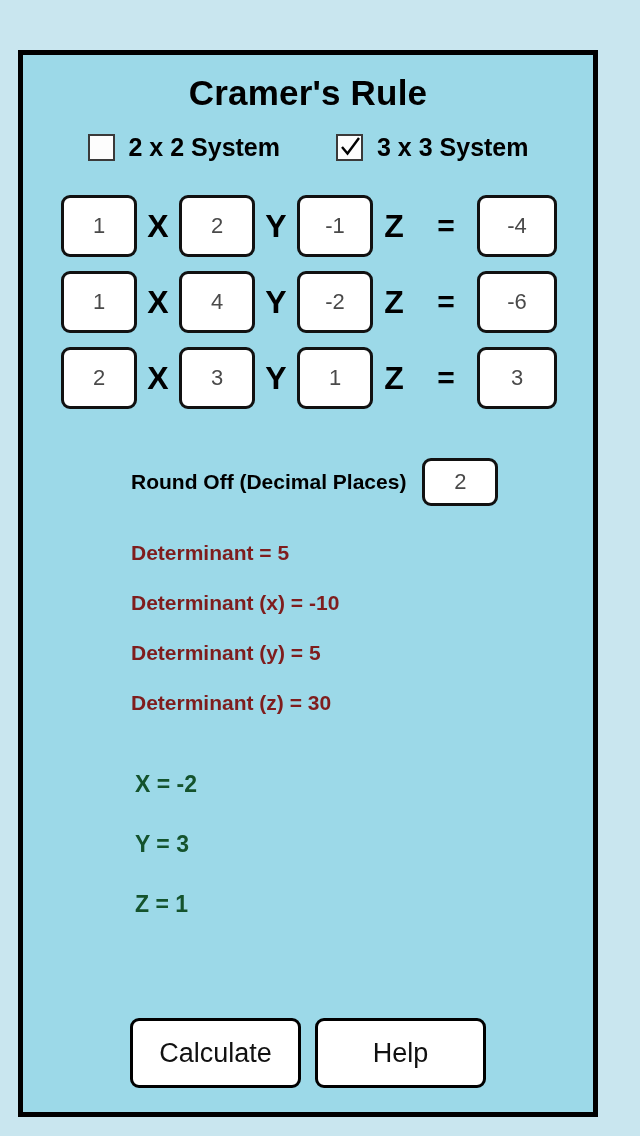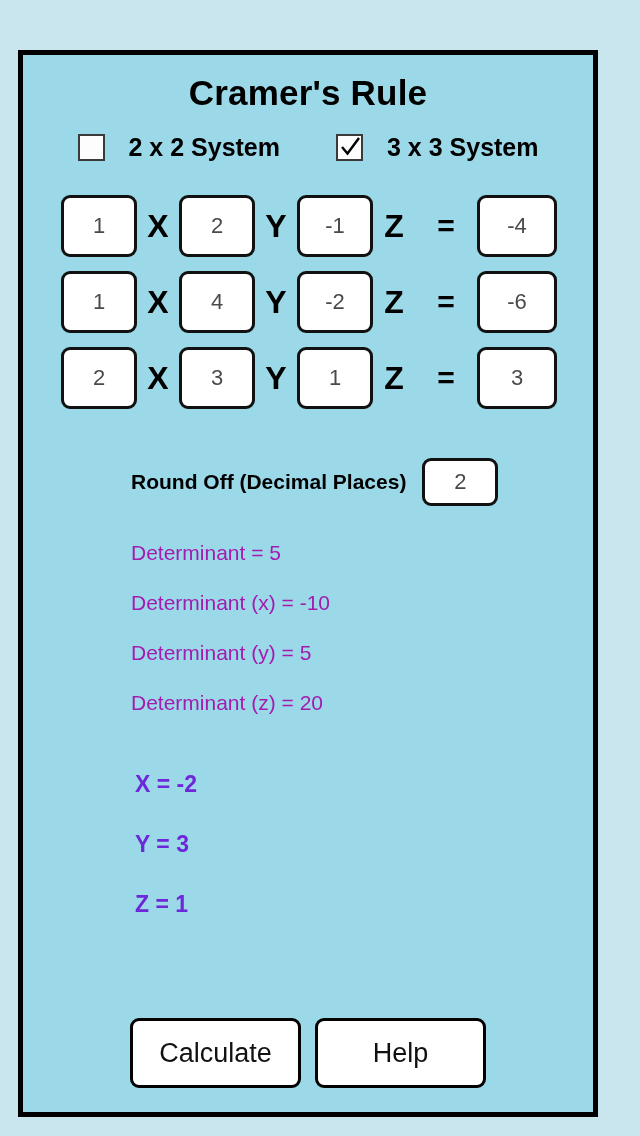--- a/index.html
+++ b/index.html
@@ -40,21 +40,21 @@
   .checkbox-row {
     display: flex;
     justify-content: center;
     align-items: center;
     margin-top: 20px;
     gap: 56px;
   }
   .cb-group {
     display: flex;
     align-items: center;
-    gap: 24px;
+    gap: 14px;
   }
   .cb-box {
     width: 27px;
     height: 27px;
     background: #fdfdfd;
     border: 2px solid #3a3a3a;
     box-sizing: border-box;
     position: relative;
     flex: 0 0 auto;
   }
@@ -146,36 +146,36 @@
     flex: 0 0 auto;
   }
 
   
   .det-list {
     margin-top: 22px;
     padding-left: 108px;
   }
   .det-line {
     font-size: 21px;
-    font-weight: normal;
-    color: #a21caf;
+    font-weight: bold;
+    color: #7f1d1d;
     height: 50px;
     line-height: 50px;
     white-space: nowrap;
   }
 
   
   .sol-list {
     margin-top: 26px;
     padding-left: 112px;
   }
   .sol-line {
     font-size: 23px;
     font-weight: bold;
-    color: #6d28d9;
+    color: #14532d;
     height: 60px;
     line-height: 60px;
     white-space: nowrap;
   }
 
   
   .btn-row {
     position: absolute;
     left: 0;
     right: 0;
@@ -264,21 +264,21 @@
 
   <div class="roundoff-row">
     <span class="roundoff-label">Round Off (Decimal Places)</span>
     <div class="roundoff-box">2</div>
   </div>
 
   <div class="det-list">
     <div class="det-line">Determinant = 5</div>
     <div class="det-line">Determinant (x) = -10</div>
     <div class="det-line">Determinant (y) = 5</div>
-    <div class="det-line">Determinant (z) = 20</div>
+    <div class="det-line">Determinant (z) = 30</div>
   </div>
 
   <div class="sol-list">
     <div class="sol-line">X = -2</div>
     <div class="sol-line">Y = 3</div>
     <div class="sol-line">Z = 1</div>
   </div>
 
   <div class="btn-row">
     <div class="btn">Calculate</div>

